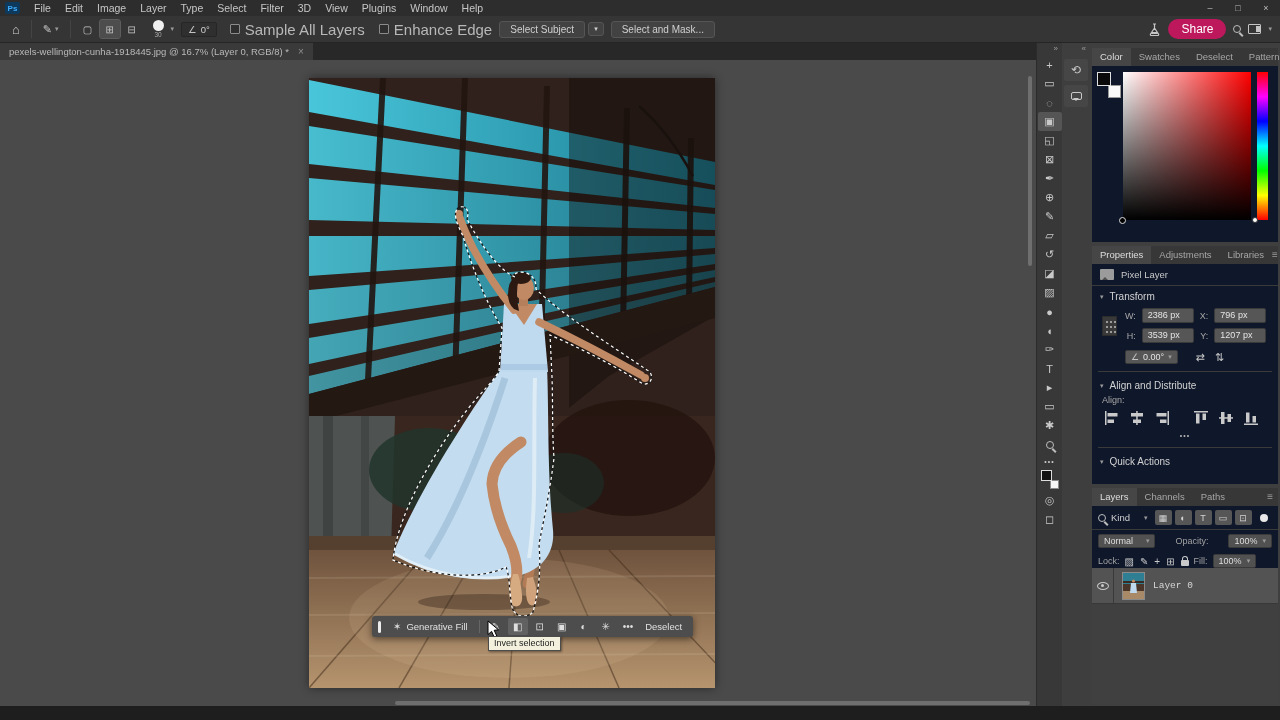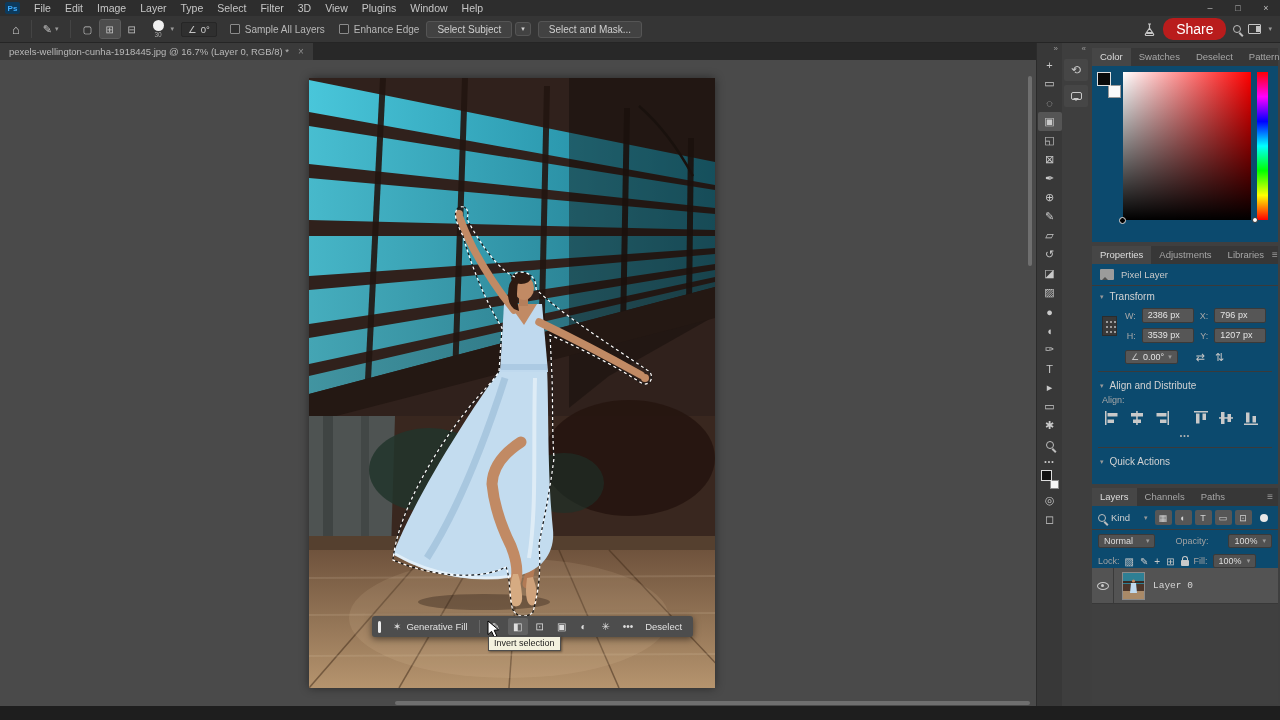--- a/index.html
+++ b/index.html
@@ -23,26 +23,26 @@
   .opt-tool { display:flex; align-items:center; gap:3px; padding:2px 4px; }
   .carat { font-size:7px; color:#9a9a9a; }
   #mode-btns { display:flex; gap:2px; }
   .mode-btn { width:20px; height:18px; display:flex; align-items:center; justify-content:center; color:#c2c2c2; font-size:10px; border-radius:2px; }
   .mode-btn.active { background:#4d4d4d; outline:1px solid #5d5d5d; }
   .brush-widget { display:flex; flex-direction:column; align-items:center; line-height:1; margin-left:4px; }
   .brush-dot { width:11px; height:11px; background:#f0f0f0; border-radius:50%; }
   .brush-num { font-size:6.5px; color:#aaa; margin-top:1px; }
   .angle-field { display:flex; align-items:center; gap:4px; background:#2f2f2f; border:1px solid #262626; border-radius:2px; padding:1px 6px; font-size:9.5px; color:#d0d0d0; }
   #opt-checks { display:flex; gap:14px; margin-left:6px; }
-  .opt-check { display:flex; align-items:center; gap:5px; font-size:10px; color:#b8b8b8; }
+  .opt-check { display:flex; align-items:center; gap:5px; font-size:15px; color:#b8b8b8; }
   .cb { width:10px; height:10px; border:1px solid #8b8b8b; background:#2e2e2e; border-radius:1px; }
   .opt-button { background:#424242; border:1px solid #555; border-radius:3px; padding:2px 10px; font-size:10px; color:#cfcfcf; display:inline-flex; align-items:center; }
   .carat-btn { padding:2px 5px; font-size:7px; margin-left:-4px; }
   #opt-spacer { flex:1; }
-  .share-btn { background:#b91c1c; color:#fff; border:none; border-radius:10px; padding:3px 13px; font-size:14px; }
+  .share-btn { background:#be185d; color:#fff; border:none; border-radius:10px; padding:3px 13px; font-size:12px; }
   .icon-workspace { width:13px; height:10px; border:1.5px solid #c4c4c4; border-radius:1px; position:relative; }
   .icon-workspace::after { content:""; position:absolute; right:0.5px; top:0.5px; width:3.5px; height:6px; background:#c4c4c4; }
   .icon-mag { position:relative; width:8px; height:8px; border:1.5px solid #bdbdbd; border-radius:50%; display:inline-block; }
   .icon-mag::after { content:""; position:absolute; left:6px; top:6px; width:4.5px; height:1.5px; background:#bdbdbd; transform:rotate(45deg); transform-origin:0 0; }
 
   
   #tabbar { position:absolute; left:0; top:43px; width:1036px; height:17px; background:#282828; }
   .doc-tab { position:absolute; left:0; top:0; height:17px; background:#3a3a3a; display:flex; align-items:center; gap:9px; padding:0 9px; font-size:9.5px; color:#b9b9b9; }
   .tab-close { color:#8e8e8e; font-size:10px; }
 
@@ -74,21 +74,21 @@
   .fgbg .fg-sw { position:absolute; left:1px; top:0; width:11px; height:11px; background:#111; border:1px solid #ddd; }
 
   
   #sidecol { position:absolute; left:1062px; top:43px; width:28px; height:663px; background:#3e3e3e; display:flex; flex-direction:column; align-items:center; }
   .side-btn { width:24px; height:22px; display:flex; align-items:center; justify-content:center; color:#c9c9c9; font-size:12px; margin-top:4px; background:#464646; border-radius:2px; }
   .icon-bubble { width:11px; height:8px; border:1.5px solid #c9c9c9; border-radius:2px; position:relative; }
   .icon-bubble::after { content:""; position:absolute; left:1px; bottom:-5px; border:3px solid transparent; border-top-color:#c9c9c9; }
 
   
   #panels { position:absolute; left:1090px; top:43px; width:190px; height:663px; background:#3f3f3f; }
-  .panel { position:absolute; left:2px; width:186px; background:#0c4a6e; }
+  .panel { position:absolute; left:2px; width:186px; background:#0f172a; }
   .panel-tabs { height:18px; background:#373737; display:flex; align-items:stretch; }
   .ptab { padding:0 8px; line-height:18px; font-size:9.5px; color:#a6a6a6; white-space:nowrap; }
   .ptab.active { background:#464646; color:#dedede; }
   .panel-menu { margin-left:auto; color:#9a9a9a; font-size:10px; line-height:18px; padding-right:5px; }
 
   #color-panel { top:5px; height:194px; }
   .mini-swatches { position:absolute; left:5px; top:24px; width:24px; height:26px; }
   .mini-swatches .b { position:absolute; right:0; bottom:0; width:13px; height:13px; background:#fafafa; border:1px solid #999; }
   .mini-swatches .f { position:absolute; left:0; top:0; width:14px; height:14px; background:#0a0a0a; border:1px solid #e0e0e0; }
   .sat-box { position:absolute; left:31px; top:24px; width:128px; height:148px;

